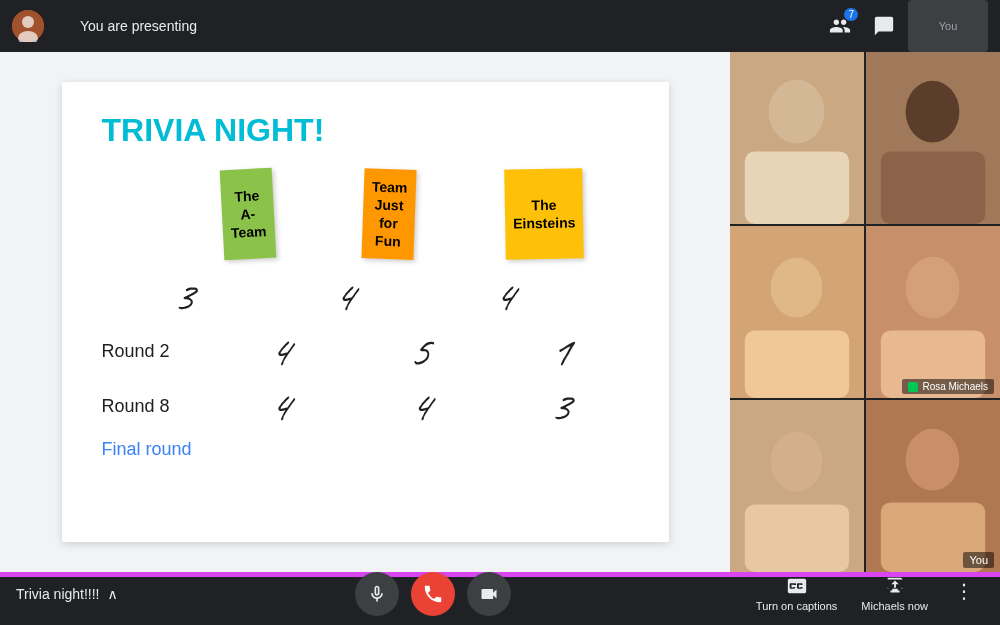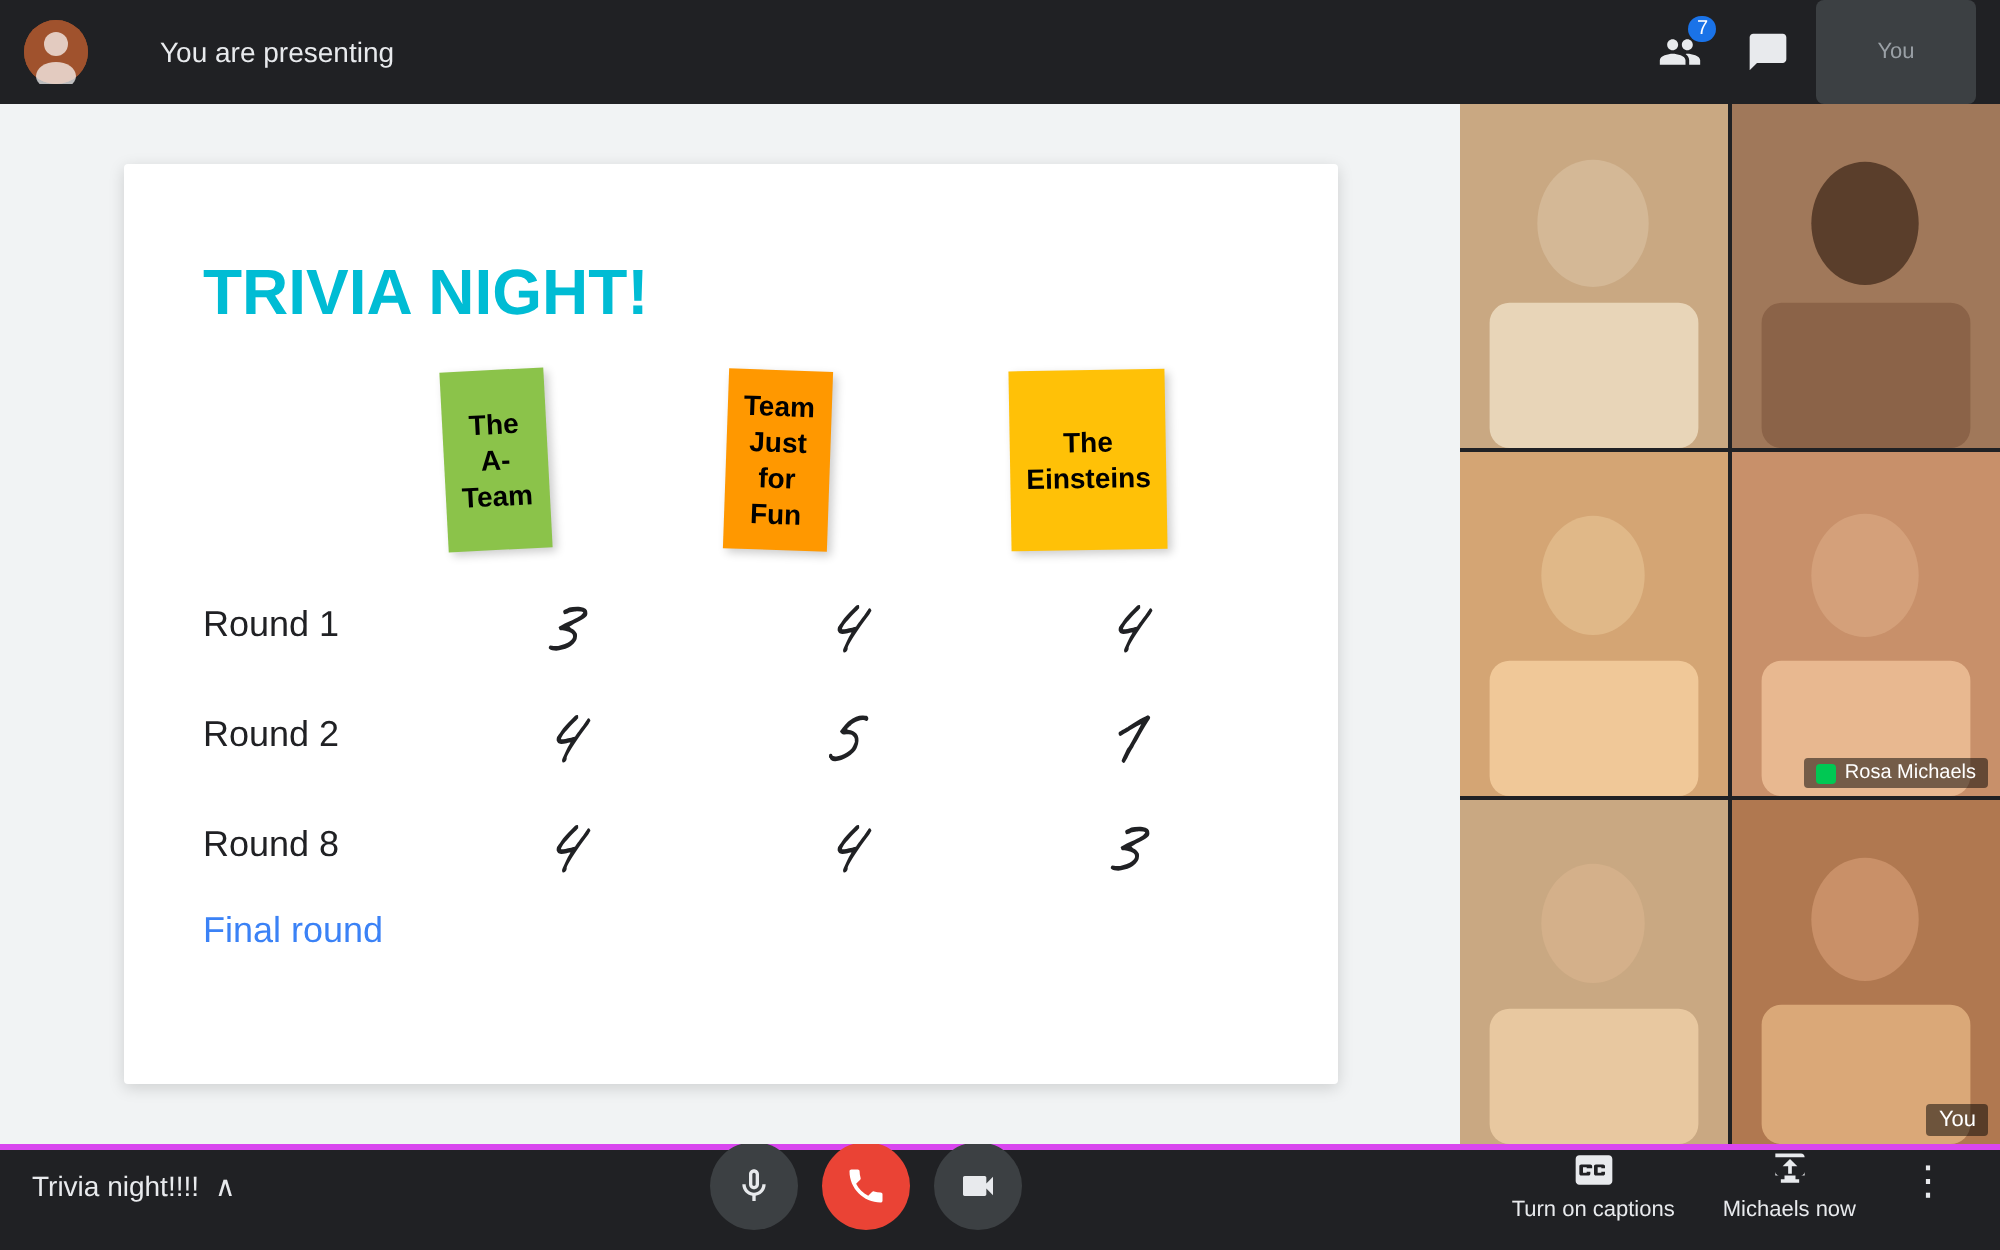--- a/index.html
+++ b/index.html
@@ -95,21 +95,21 @@
       display: flex;
       align-items: center;
       justify-content: center;
       position: relative;
     }
     .slide {
       width: 607px;
       height: 460px;
       background: white;
       border-radius: 2px;
-      padding: 46px 40px;
+      padding: 30px 40px;
       position: relative;
       box-shadow: 0 2px 8px rgba(0,0,0,0.15);
     }
     .trivia-title {
       color: #00bcd4;
       font-size: 32px;
       font-weight: bold;
       font-family: Arial, sans-serif;
       margin-bottom: 20px;
     }
@@ -239,21 +239,21 @@
     }
 
     
     .bottom-bar {
       height: 38px;
       background: #202124;
       display: flex;
       align-items: center;
       justify-content: space-between;
       padding: 0 16px;
-      border-top: 3px solid #d946ef;
+      border-top: 5px solid #d946ef;
     }
     .bottom-left {
       display: flex;
       align-items: center;
       gap: 8px;
       color: #e8eaed;
       font-size: 14px;
     }
     .chevron-up {
       color: #e8eaed;
@@ -361,21 +361,20 @@
           <span>Team Just for Fun</span>
         </div>
         <div class="sticky sticky-yellow">
           <span>The Einsteins</span>
         </div>
       </div>
 
       <div class="scores-table">
 
         <div class="score-row">
-          <div class="round-label">Round 1</div>
           <div class="score-cell">3</div>
           <div class="score-cell">4</div>
           <div class="score-cell">4</div>
         </div>
 
         <div class="score-row">
           <div class="round-label">Round 2</div>
           <div class="score-cell">4</div>
           <div class="score-cell">5</div>
           <div class="score-cell">1</div>

